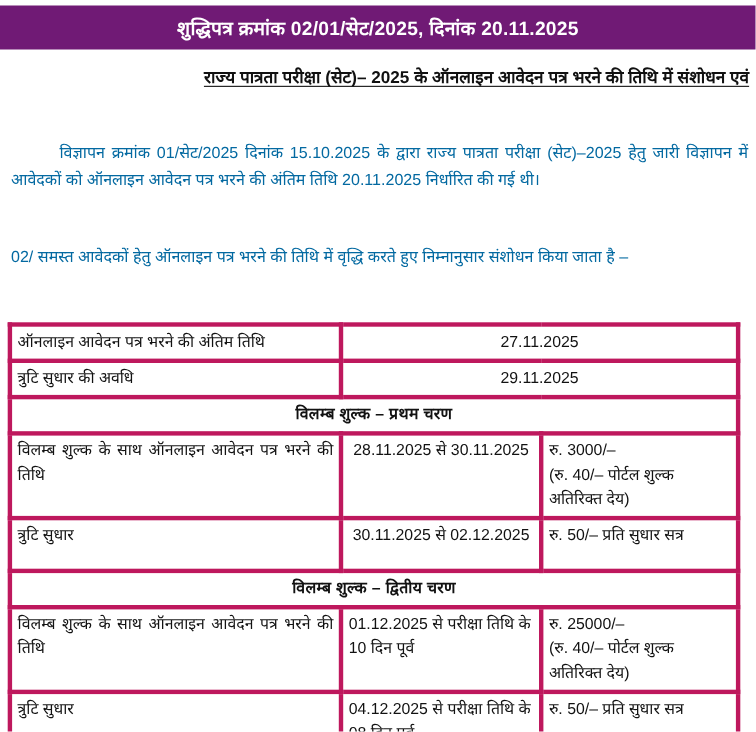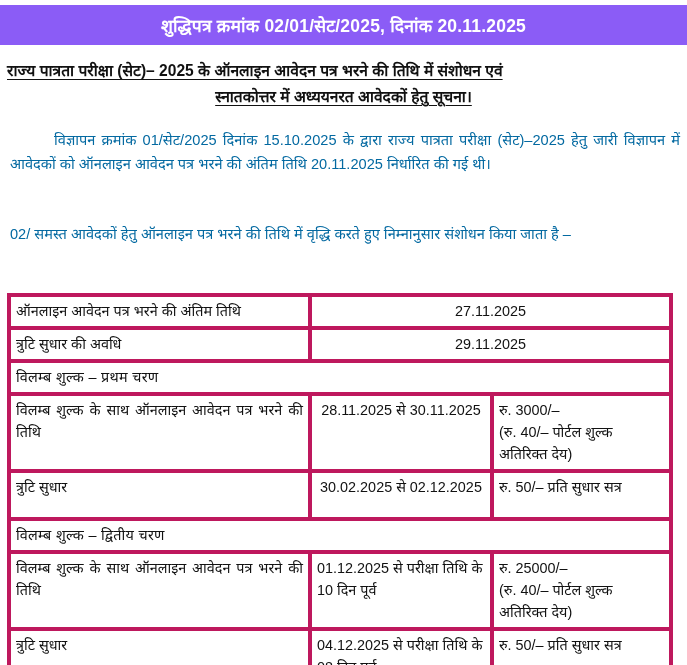--- a/index.html
+++ b/index.html
@@ -17,21 +17,21 @@
     position: relative;
   }
 
   
   .banner {
     position: absolute;
     left: 0;
     top: 5px;
     width: 687px;
     height: 40px;
-    background: #8b5cf6;
+    background: #701a75;
     display: flex;
     align-items: center;
     justify-content: center;
   }
   .banner-text {
     color: #ffffff;
     font-size: 17.5px;
     font-weight: bold;
     letter-spacing: 0.2px;
     white-space: nowrap;
@@ -50,22 +50,22 @@
     line-height: 26px;
     font-family: "Liberation Sans", "DejaVu Sans", sans-serif;
   }
   .subtitle .ul-line {
     display: block;
     text-decoration: underline;
     text-decoration-thickness: 1px;
     text-underline-offset: 2.5px;
   }
   .subtitle .line1 {
-    text-align: left;
-    margin-left: 1px;
+    text-align: right;
+    margin-left: 13px;
   }
   .subtitle .line2 {
     text-align: center;
   }
 
   
   .para {
     position: absolute;
     font-size: 14.6px;
     line-height: 24px;
@@ -102,22 +102,22 @@
     padding: 3px 5px 4px 5px;
     vertical-align: top;
     line-height: 22px;
   }
   .col-label  { width: 301px; }
   .col-period { width: 182px; }
   .col-fee    { width: 179px; }
 
   td.center { text-align: center; }
   td.section-head {
-    text-align: left;
-    font-weight: normal;
+    text-align: center;
+    font-weight: bold;
     letter-spacing: 0.3px;
   }
   td.date-val {
     text-align: center;
   }
   td.justify-cell {
     text-align: justify;
     text-align-last: left;
   }
   td.fee-cell {
@@ -133,21 +133,20 @@
 </style>
 </head>
 <body>
 
 <div class="banner">
   <span class="banner-text">शुद्धिपत्र क्रमांक 02/01/सेट/2025, दिनांक 20.11.2025</span>
 </div>
 
 <div class="subtitle">
   <span class="ul-line line1">राज्य पात्रता परीक्षा (सेट)– 2025 के ऑनलाइन आवेदन पत्र भरने की तिथि में संशोधन एवं</span>
-  <span class="ul-line line2">स्नातकोत्तर में अध्ययनरत आवेदकों हेतु सूचना।</span>
 </div>
 
 <div class="para para-1">विज्ञापन क्रमांक 01/सेट/2025 दिनांक 15.10.2025 के द्वारा राज्य पात्रता परीक्षा (सेट)–2025 हेतु जारी विज्ञापन में आवेदकों को ऑनलाइन आवेदन पत्र भरने की अंतिम तिथि 20.11.2025 निर्धारित की गई थी।</div>
 
 <div class="para para-2">02/  समस्त आवेदकों हेतु ऑनलाइन पत्र भरने की तिथि में वृद्धि करते हुए निम्नानुसार संशोधन किया जाता है –</div>
 
 <table class="notice-table">
   <colgroup>
     <col class="col-label">
     <col class="col-period">
@@ -173,21 +172,21 @@
       <td class="justify-cell">विलम्ब शुल्क के साथ ऑनलाइन आवेदन पत्र भरने की तिथि</td>
       <td class="center">28.11.2025 से 30.11.2025</td>
       <td>
         <div class="nowrap">रु. 3000/–</div>
         <div class="fee-cell">(रु. 40/– पोर्टल शुल्क अतिरिक्त देय)</div>
       </td>
     </tr>
 
     <tr class="r-mid">
       <td>त्रुटि सुधार</td>
-      <td class="center">30.02.2025 से 02.12.2025</td>
+      <td class="center">30.11.2025 से 02.12.2025</td>
       <td class="fee-cell">रु. 50/– प्रति सुधार सत्र</td>
     </tr>
 
     <tr class="r-head">
       <td class="section-head" colspan="3">विलम्ब शुल्क – द्वितीय चरण</td>
     </tr>
 
     <tr class="r-tall">
       <td class="justify-cell">विलम्ब शुल्क के साथ ऑनलाइन आवेदन पत्र भरने की तिथि</td>
       <td>01.12.2025 से परीक्षा तिथि के 10 दिन पूर्व</td>

